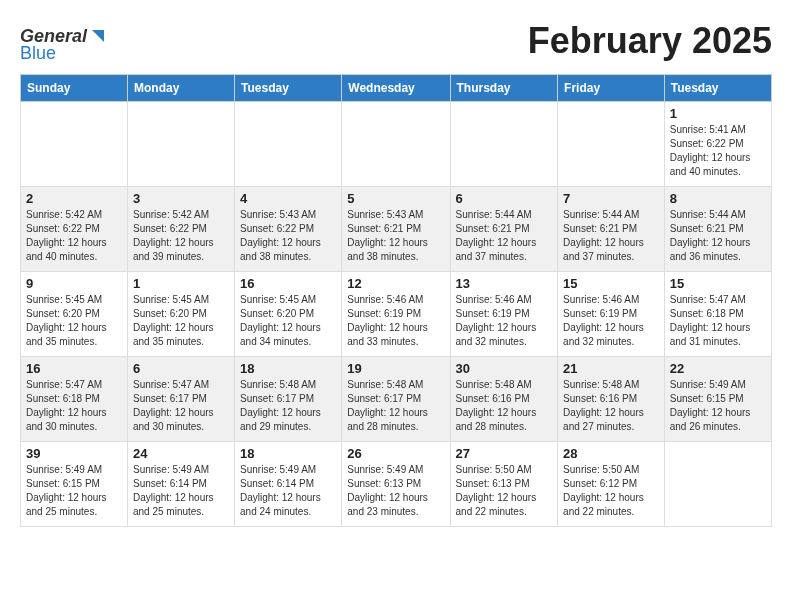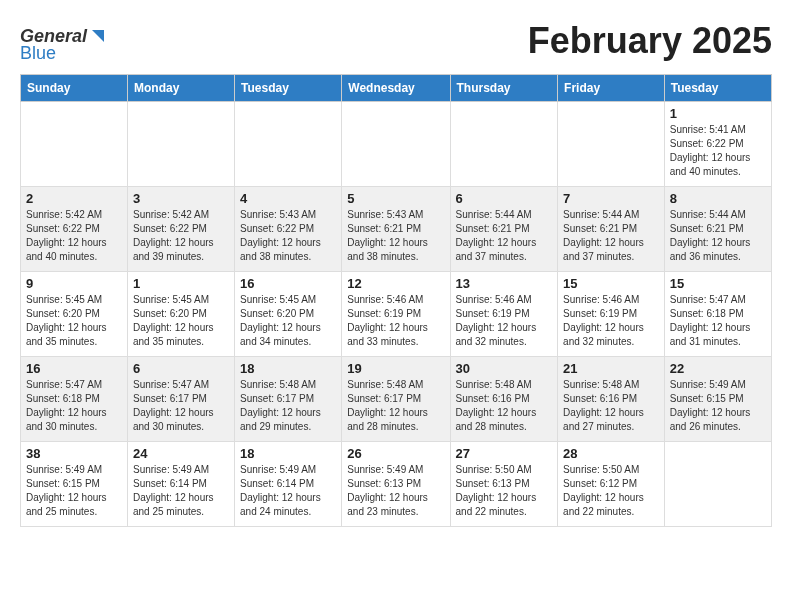--- a/index.html
+++ b/index.html
@@ -266,21 +266,21 @@
         <td class="shaded">
           <span class="day-number">22</span>
           <div class="day-info" style="white-space: pre-line;">Sunrise: 5:49 AM
 Sunset: 6:15 PM
 Daylight: 12 hours
 and 26 minutes.</div>
         </td>
       </tr>
       <tr>
         <td>
-          <span class="day-number">38</span>
+          <span class="day-number">39</span>
           <div class="day-info" style="white-space: pre-line;">Sunrise: 5:49 AM
 Sunset: 6:15 PM
 Daylight: 12 hours
 and 25 minutes.</div>
         </td>
         <td>
           <span class="day-number">24</span>
           <div class="day-info" style="white-space: pre-line;">Sunrise: 5:49 AM
 Sunset: 6:14 PM
 Daylight: 12 hours

